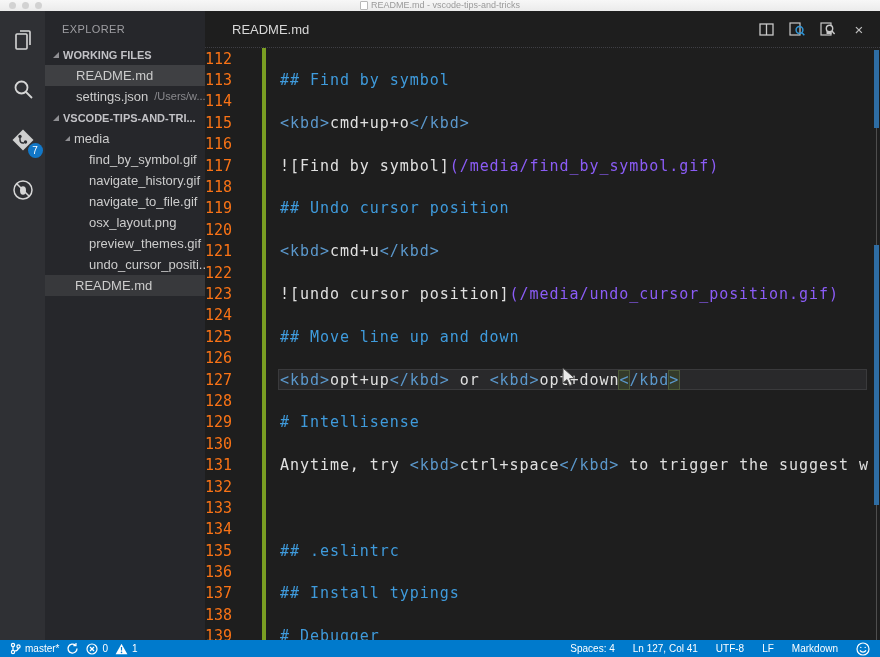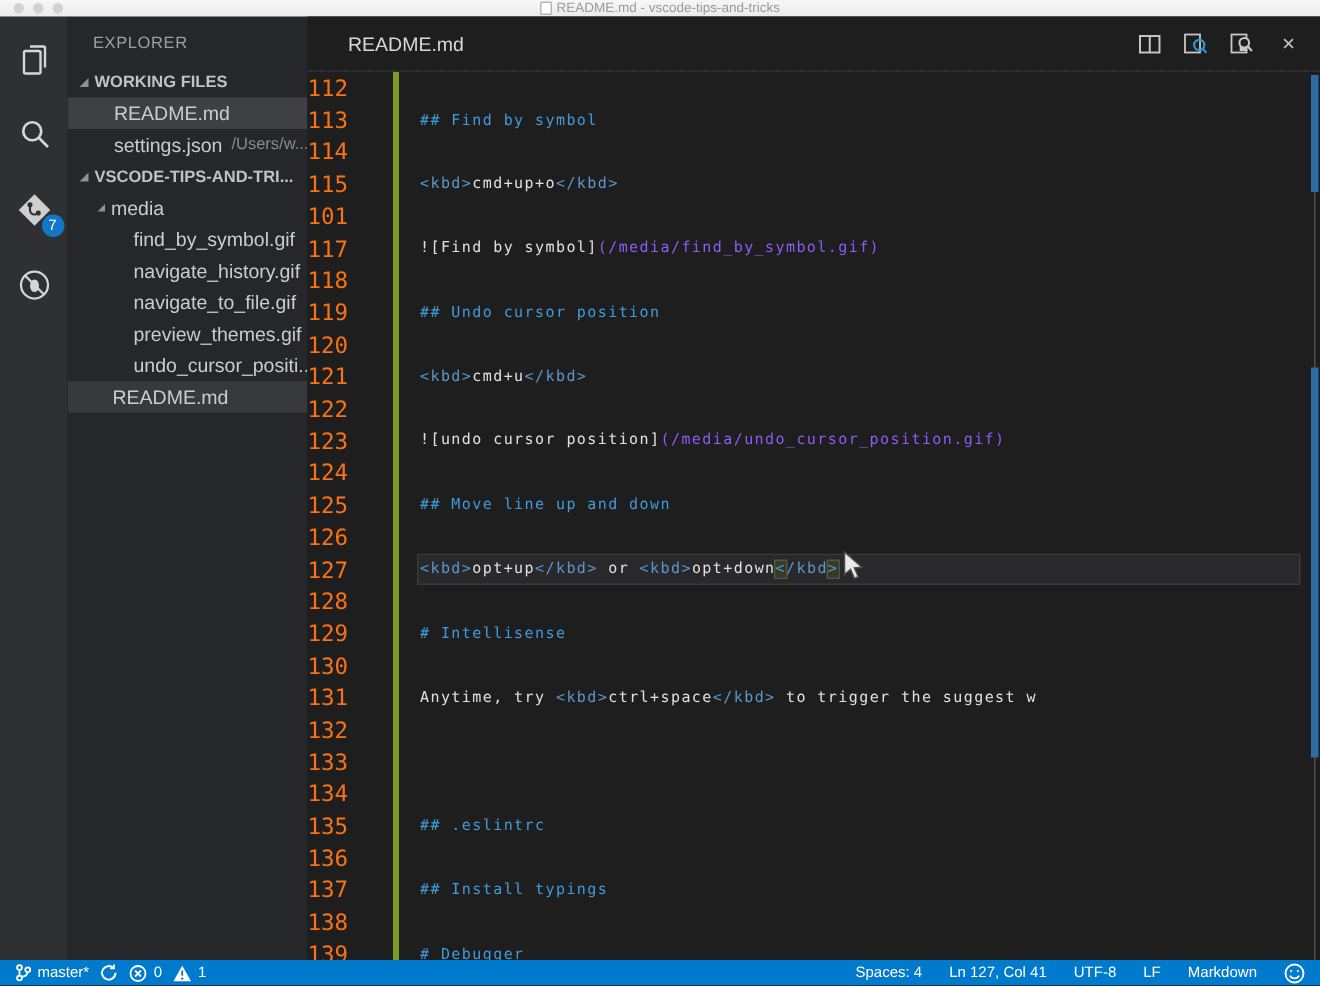--- a/index.html
+++ b/index.html
@@ -46,21 +46,21 @@
   .ed-title { color:#d8d8d8; font-size:13px; padding-left:27px; flex:1 1 auto; }
   .ed-actions { display:flex; align-items:center; gap:13px; padding-right:12px; }
   .ed-actions .ico { width:18px; height:16px; display:flex; align-items:center; justify-content:center; cursor:pointer; }
 
   .ed-body { position:relative; height:592px; overflow:hidden;
              font-family:"DejaVu Sans Mono", monospace; }
   .gitbar { position:absolute; left:57px; top:0; bottom:0; width:4px; background:#7a9e23; }
   .line { position:relative; height:21.4px; display:flex; align-items:center; }
   .line .num { width:50px; text-align:left; color:#f97316; font-size:15px; flex:0 0 auto;
                letter-spacing:0; z-index:2; }
-  .line .code { padding-left:25px; font-size:10px; letter-spacing:0.95px; color:#e0e0e0;
+  .line .code { padding-left:25px; font-size:15px; letter-spacing:0.95px; color:#e0e0e0;
                 white-space:pre; z-index:2; }
   .line.current::before { content:''; position:absolute; left:73px; right:13px; top:0; bottom:0;
                           background:#29292b; box-shadow:inset 0 0 0 1px #3a3a3c; z-index:1; }
   .seg-h { color:#3f9bdc; }
   .seg-t { color:#5b98cc; }
   .seg-p { color:#e0e0e0; }
   .seg-u { color:#8b5cf6; }
   .seg-m { color:#5b98cc; background:#343b2a; outline:1px solid #4d5a3a; }
 
   
@@ -155,20 +155,23 @@
             <span>media</span>
           </div>
           <div class="sb-row" style="padding-left: 44px; text-align: center;">
             <span>find_by_symbol.gif</span>
           </div>
           <div class="sb-row" style="padding-left: 44px; text-align: center;">
             <span>navigate_history.gif</span>
           </div>
           <div class="sb-row" style="padding-left: 44px;">
             <span>navigate_to_file.gif</span>
+          </div>
+          <div class="sb-row" style="padding-left: 44px;">
+            <span>osx_layout.png</span>
           </div>
           <div class="sb-row" style="padding-left: 44px;">
             <span>preview_themes.gif</span>
           </div>
           <div class="sb-row" style="padding-left: 44px;">
             <span>undo_cursor_positi...</span>
           </div>
           <div class="sb-row sel-tree" style="padding-left: 30px;">
             <span>README.md</span>
           </div>
@@ -217,21 +220,21 @@
             </div>
             <div class="line">
               <div class="num">114</div>
               <div class="code"></div>
             </div>
             <div class="line">
               <div class="num">115</div>
               <div class="code"><span class="seg-t">&lt;kbd&gt;</span><span class="seg-p">cmd+up+o</span><span class="seg-t">&lt;/kbd&gt;</span></div>
             </div>
             <div class="line">
-              <div class="num">101</div>
+              <div class="num">116</div>
               <div class="code"></div>
             </div>
             <div class="line">
               <div class="num">117</div>
               <div class="code"><span class="seg-p">![Find by symbol]</span><span class="seg-u">(/media/find_by_symbol.gif)</span></div>
             </div>
             <div class="line">
               <div class="num">118</div>
               <div class="code"></div>
             </div>

